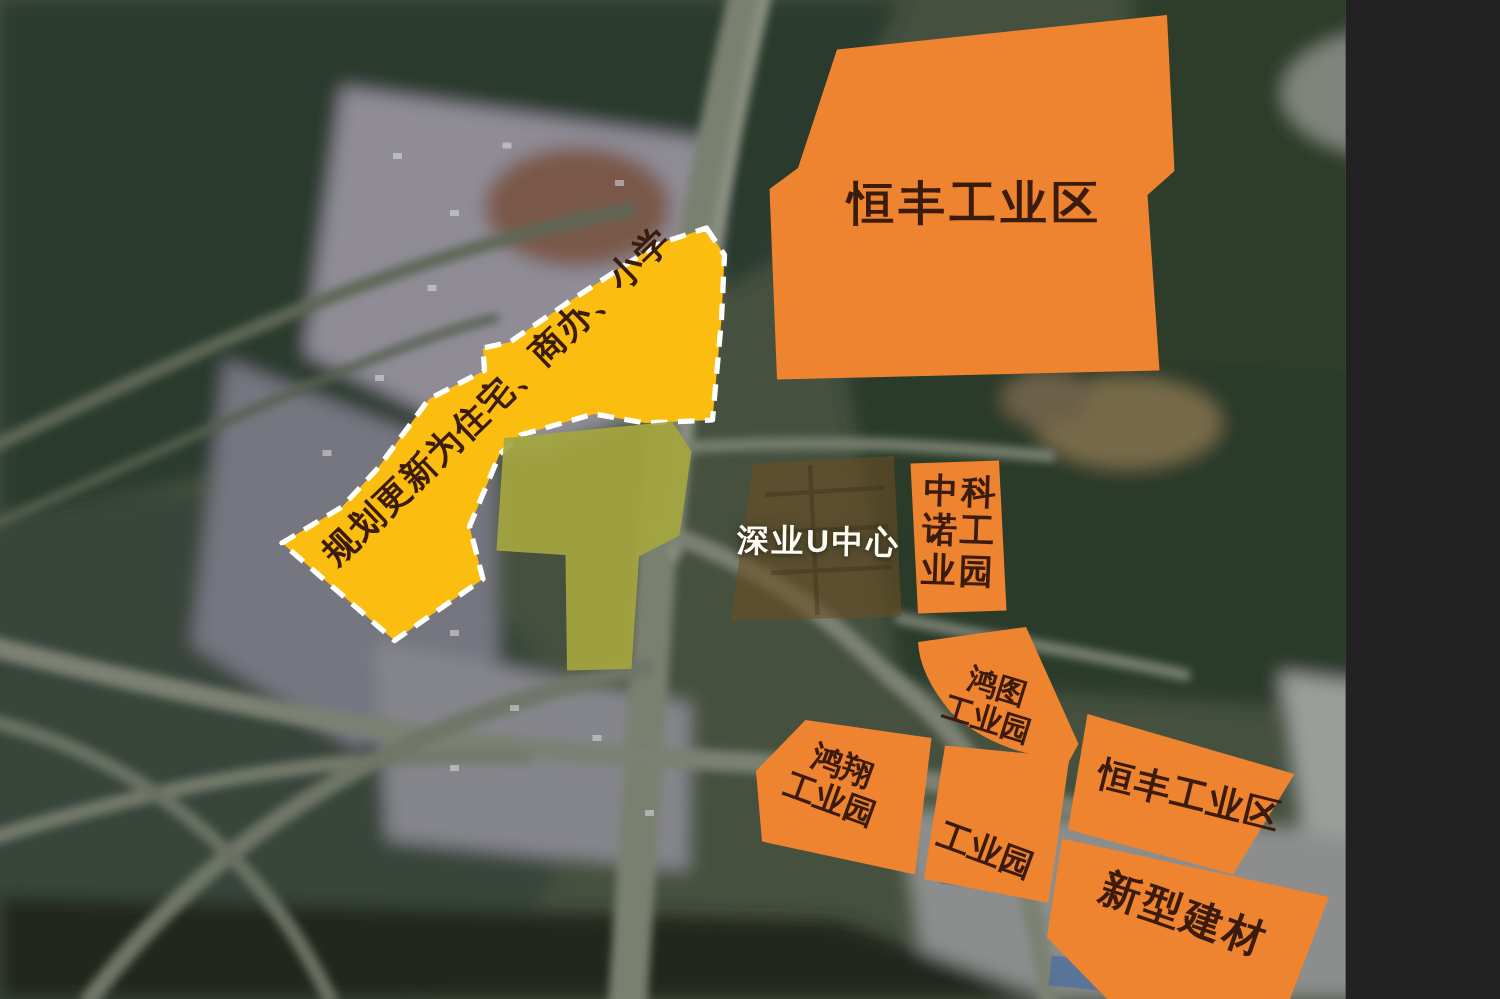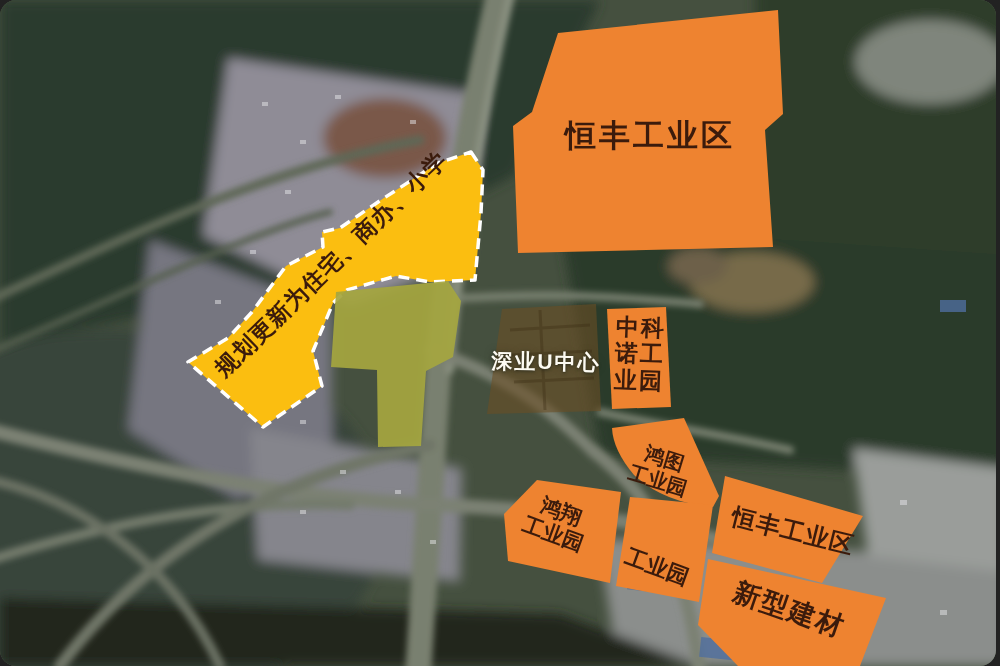--- a/index.html
+++ b/index.html
@@ -1,17 +1,17 @@
 <!DOCTYPE html>
 <html style="--industrial_orange: #EE8330; --planning_yellow: #FBBE10; --residential_olive: #A5A640; --overlay_brown: #6B4E24; --label_dark: #3B1B0C; --label_light: #FDFBF3; --dash_border: #FFFFFF;"><head>
 <meta charset="utf-8">
 <style>
   html,body{margin:0;padding:0;background:#222;}
-  .stage{position:relative;width:996px;height:666px;overflow:hidden;
-         font-family:"Liberation Sans",sans-serif;background:#45503f;border-radius:16px;}
+  .stage{position:relative;width:897px;height:666px;overflow:hidden;
+         font-family:"Liberation Sans",sans-serif;background:#45503f;}
   .stage svg{position:absolute;left:0;top:0;}
   .label{position:absolute;font-weight:900;white-space:nowrap;
          transform:translate(-50%,-50%);line-height:1.15;text-align:center;}
   .dark{color:var(--label_dark);}
   .light{color:var(--label_light);
          text-shadow:0 1px 3px rgba(45,45,30,.9),0 0 7px rgba(45,45,30,.55);}
   
   .l-hengfeng-top{left:650px;top:136px;font-size:31px;letter-spacing:3px;}
   .l-plan{left:331px;top:264px;font-size:23px;letter-spacing:1px;
           transform:translate(-50%,-50%) rotate(-44deg);}

